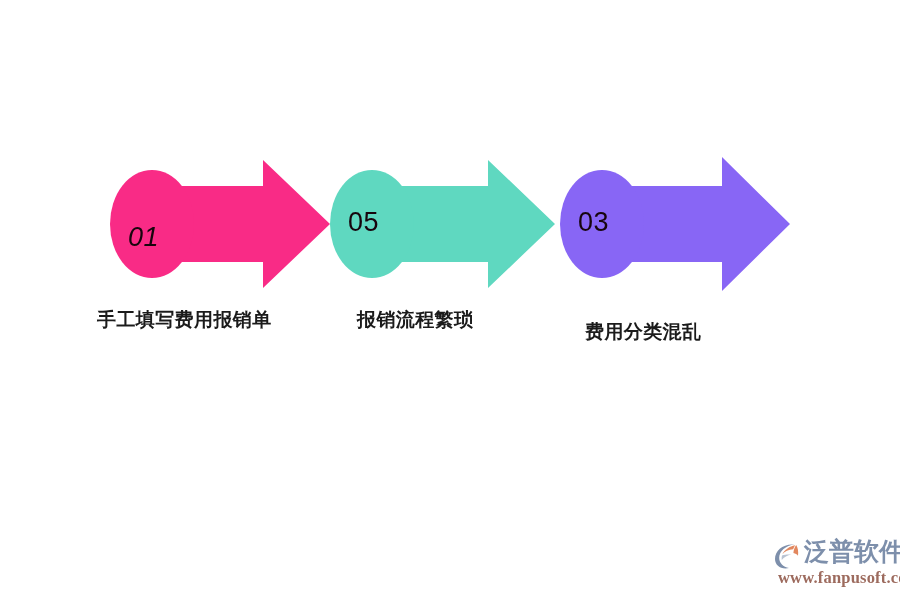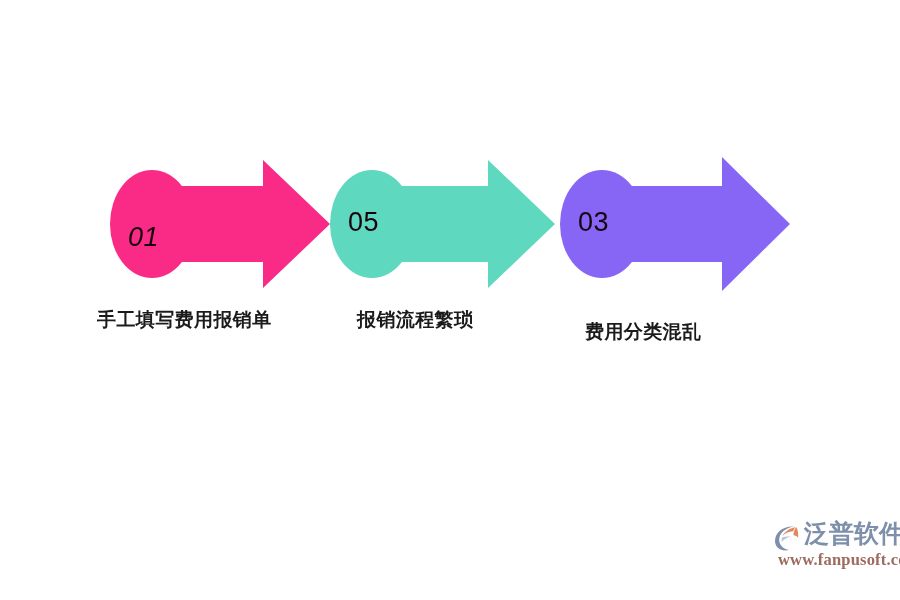--- a/index.html
+++ b/index.html
@@ -48,21 +48,21 @@
     color: #1b1b1b;
     white-space: nowrap;
     letter-spacing: 0.4px;
     line-height: 1;
   }
 
   
   #brand-logo {
     position: absolute;
     left: 770px;
-    top: 516px;
+    top: 534px;
     width: 125px;
     height: 60px;
   }
   #brand-mark {
     position: absolute;
     left: 0px;
     top: 4px;
     width: 34px;
     height: 34px;
   }

